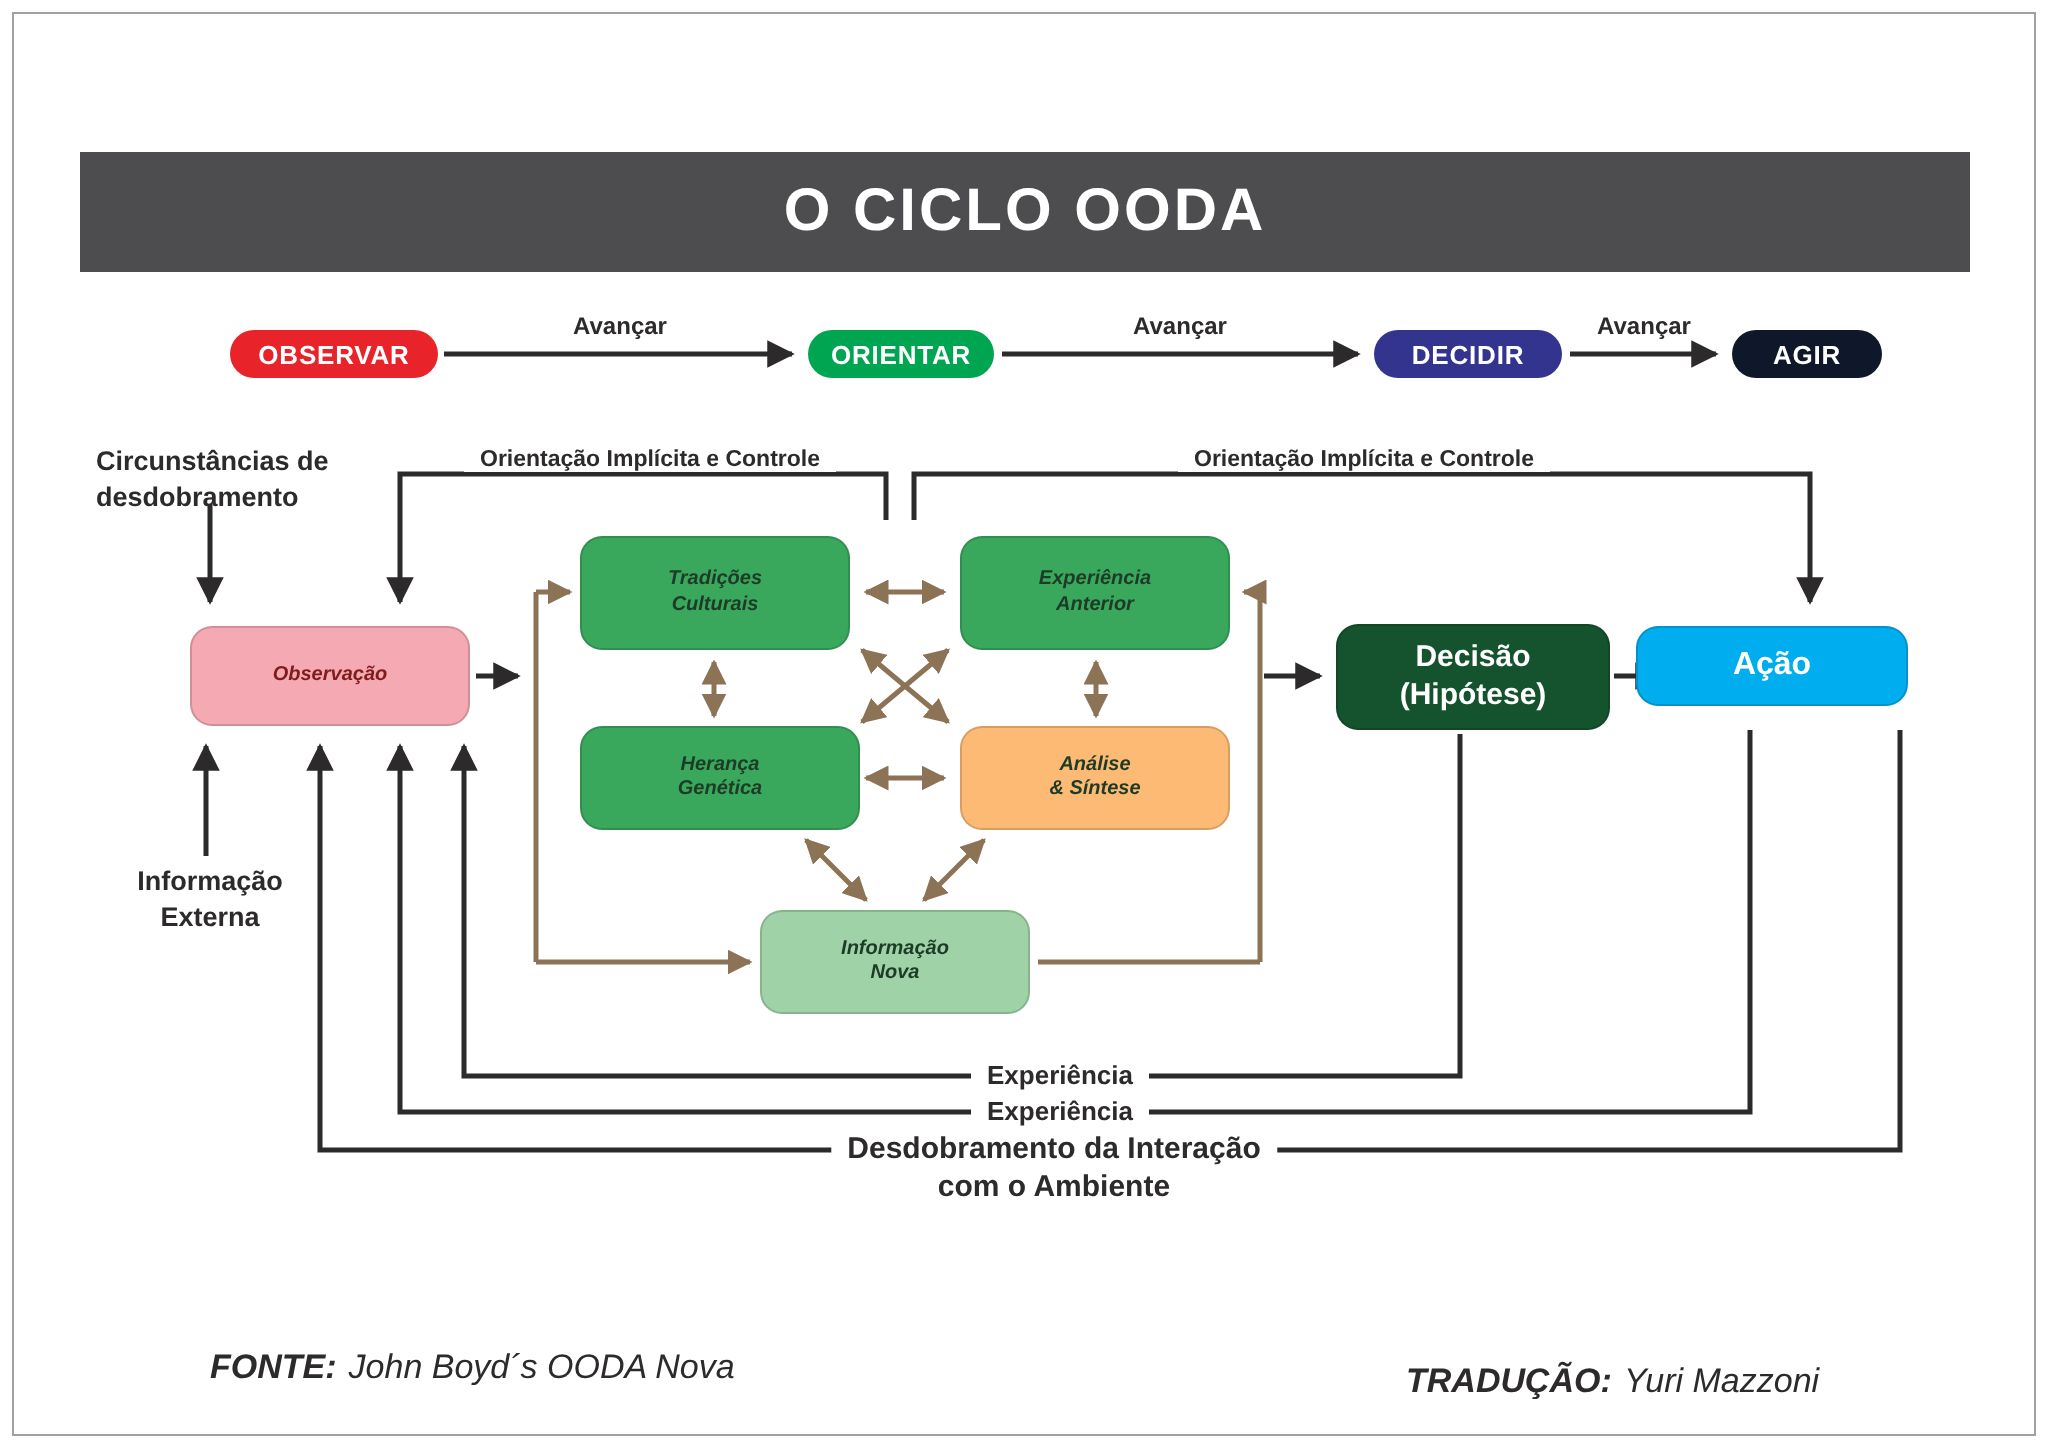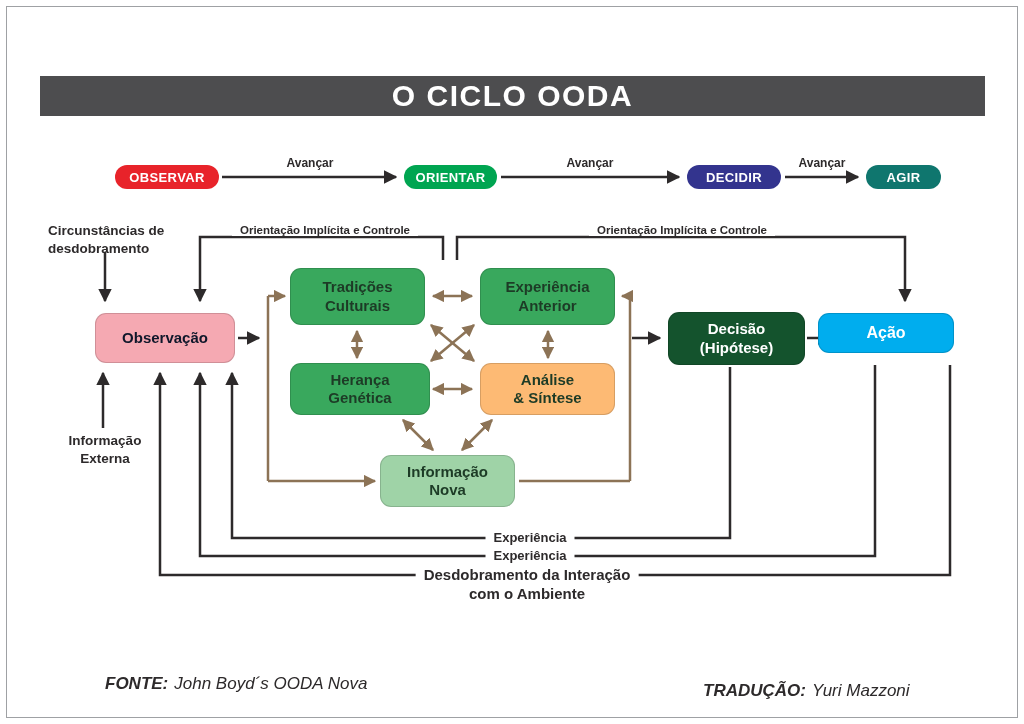--- a/index.html
+++ b/index.html
@@ -1,29 +1,29 @@
 <!DOCTYPE html>
 <html><head>
 <meta charset="utf-8">
 <style>
   * { margin:0; padding:0; box-sizing:border-box; }
   html,body { width:1024px; height:724px; overflow:hidden; }
   body { font-family:"Liberation Sans", sans-serif; background:#ffffff; color:#2d2a2b; position:relative; }
   .abs { position:absolute; }
   .frame { position:absolute; inset:6px; border:1px solid #9fa1a4; z-index:0; }
   .connectors { position:absolute; left:0; top:0; z-index:1; }
-  .titlebar { left:40px; top:76px; width:945px; height:40px; background:#4d4d4f;
+  .titlebar { left:40px; top:76px; width:945px; height:60px; background:#4d4d4f;
               display:flex; align-items:center; justify-content:center; z-index:2; }
   .titlebar span { color:#fff; font-size:30px; font-weight:800; letter-spacing:1.5px; }
   .pill { top:165px; height:24px; border-radius:13px; display:flex; align-items:center; justify-content:center;
           color:#fff; font-weight:700; font-size:13px; letter-spacing:.4px; z-index:2; }
   .avancar { font-size:12px; font-weight:700; transform:translateX(-50%); z-index:2; }
   .node { border-radius:11px; display:flex; align-items:center; justify-content:center; text-align:center;
           font-weight:700; white-space:pre-line; line-height:1.22; z-index:2; border:1px solid rgba(0,0,0,.15); }
-  .node.dark { color:#1d3b26; font-size:15px; }
+  .node.dark { color:#1d3b26; font-size:10px;font-style:italic; }
   .node.light { color:#fff; }
   .sidelabel { font-weight:700; font-size:13.5px; line-height:1.3; z-index:2; white-space:pre-line; }
   .linelabel { background:#fff; padding:0 8px; font-weight:700; transform:translateX(-50%); text-align:center; z-index:2; white-space:pre-line; }
   .orient { font-size:11.5px; }
   .fb { font-size:13px; }
   .big { font-size:15px; line-height:1.25; }
   .footer { font-size:17px; font-style:italic; z-index:2; }
   .footer b { font-weight:700; margin-right:6px; }
 </style>
 </head>
@@ -75,35 +75,35 @@
   </g>
 </svg>
 
 <div class="titlebar abs">
   <span>O CICLO OODA</span>
 </div>
 
 <div class="pill abs" style="left: 115px; width: 104px; background-color: rgb(232, 35, 42);">OBSERVAR</div>
 <div class="pill abs" style="left: 404px; width: 93px; background-color: rgb(0, 165, 81); text-align: right;">ORIENTAR</div>
 <div class="pill abs" style="left: 687px; width: 94px; background-color: rgb(51, 52, 142);">DECIDIR</div>
-<div class="pill abs" style="left: 866px; width: 75px; background-color: #0f766e;">AGIR</div>
+<div class="pill abs" style="left: 866px; width: 75px; background-color: #0f172a;">AGIR</div>
 
 <span class="avancar abs" style="left:310px;top:156px">Avançar</span>
 <span class="avancar abs" style="left:590px;top:156px">Avançar</span>
 <span class="avancar abs" style="left:822px;top:156px">Avançar</span>
 
 <div class="sidelabel abs" style="left:48px;top:222px">Circunstâncias de
 desdobramento</div>
 <div class="sidelabel abs" style="left:63px;top:432px;width:84px;text-align:center">Informação
 Externa</div>
 
 <span class="linelabel orient abs" style="left:325px;top:224px">Orientação Implícita e Controle</span>
 <span class="linelabel orient abs" style="left:682px;top:224px">Orientação Implícita e Controle</span>
 
-<div class="node dark abs" style="left: 95px; top: 313px; width: 140px; height: 50px; color: #0f172a; background-color: rgb(245, 169, 178);">Observação</div>
+<div class="node dark abs" style="left: 95px; top: 313px; width: 140px; height: 50px; color: #7f1d1d; background-color: rgb(245, 169, 178);">Observação</div>
 
 <div class="node dark abs" style="left: 290px; top: 268px; width: 135px; height: 57px; background-color: rgb(57, 168, 93);">Tradições
 Culturais</div>
 
 <div class="node dark abs" style="left: 480px; top: 268px; width: 135px; height: 57px; background-color: rgb(57, 168, 93);">Experiência
 Anterior</div>
 
 <div class="node dark abs" style="left: 290px; top: 363px; width: 140px; height: 52px; background-color: rgb(57, 168, 93);">Herança
 Genética</div>
 

